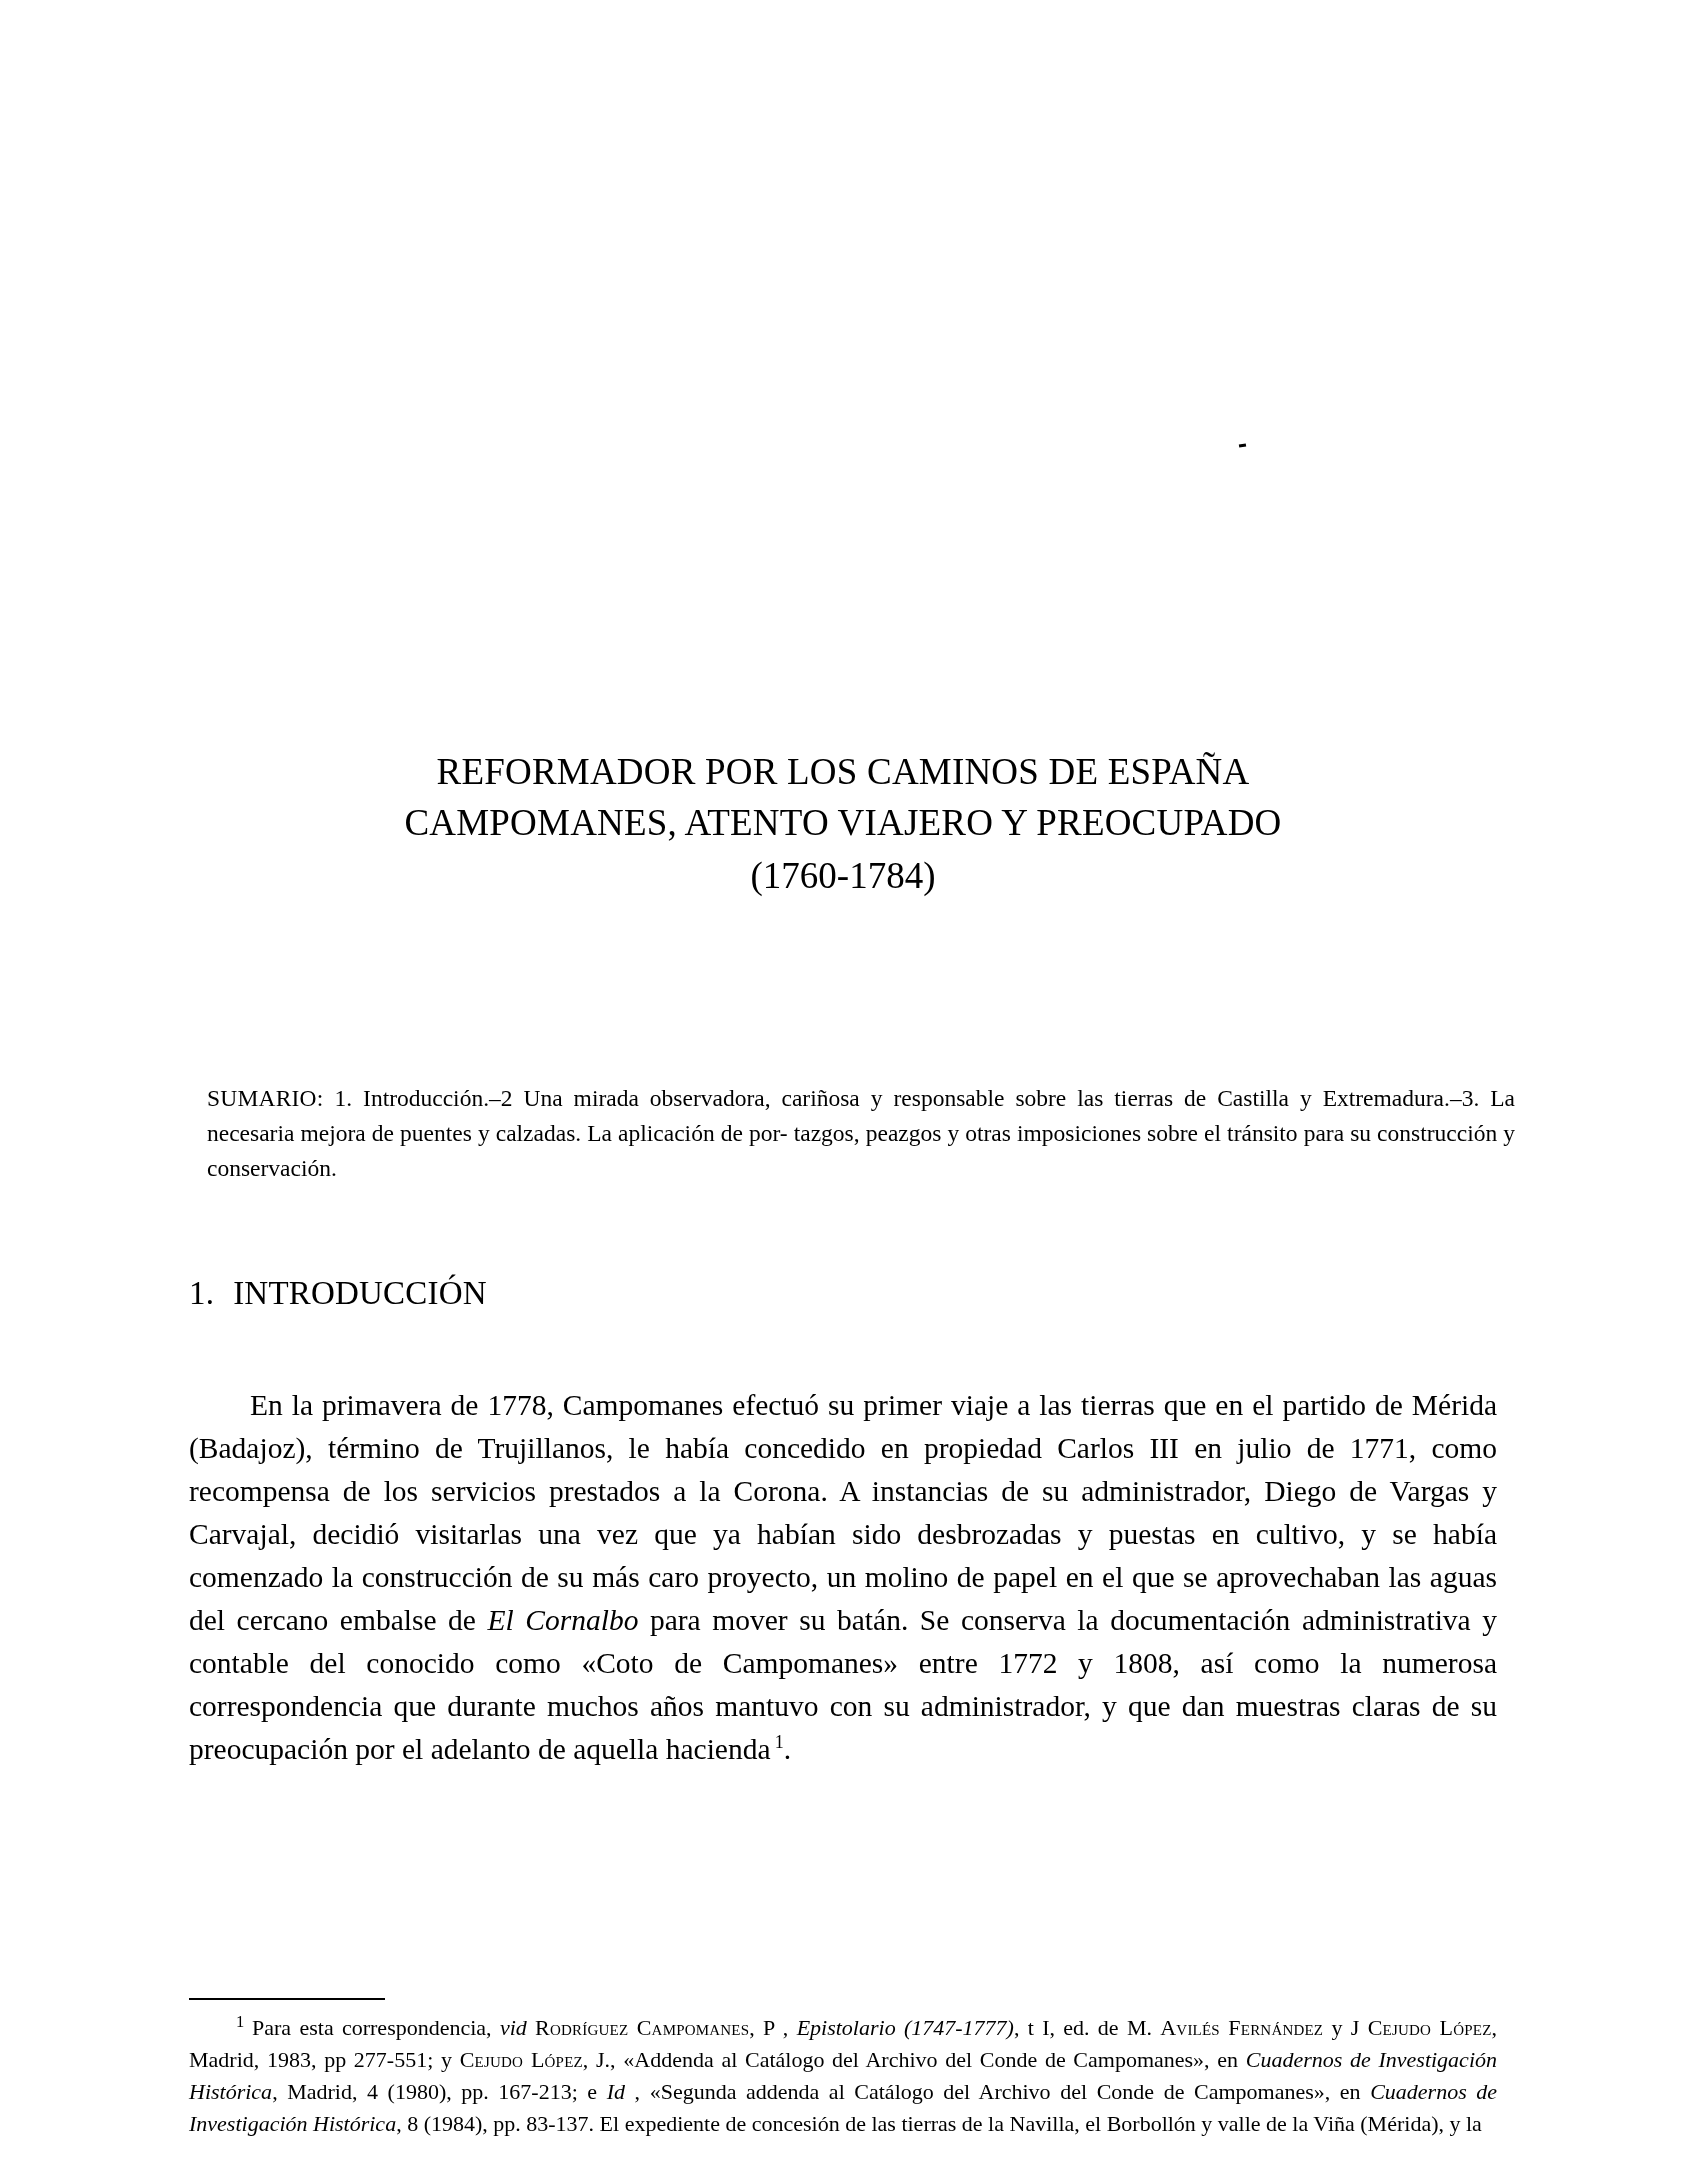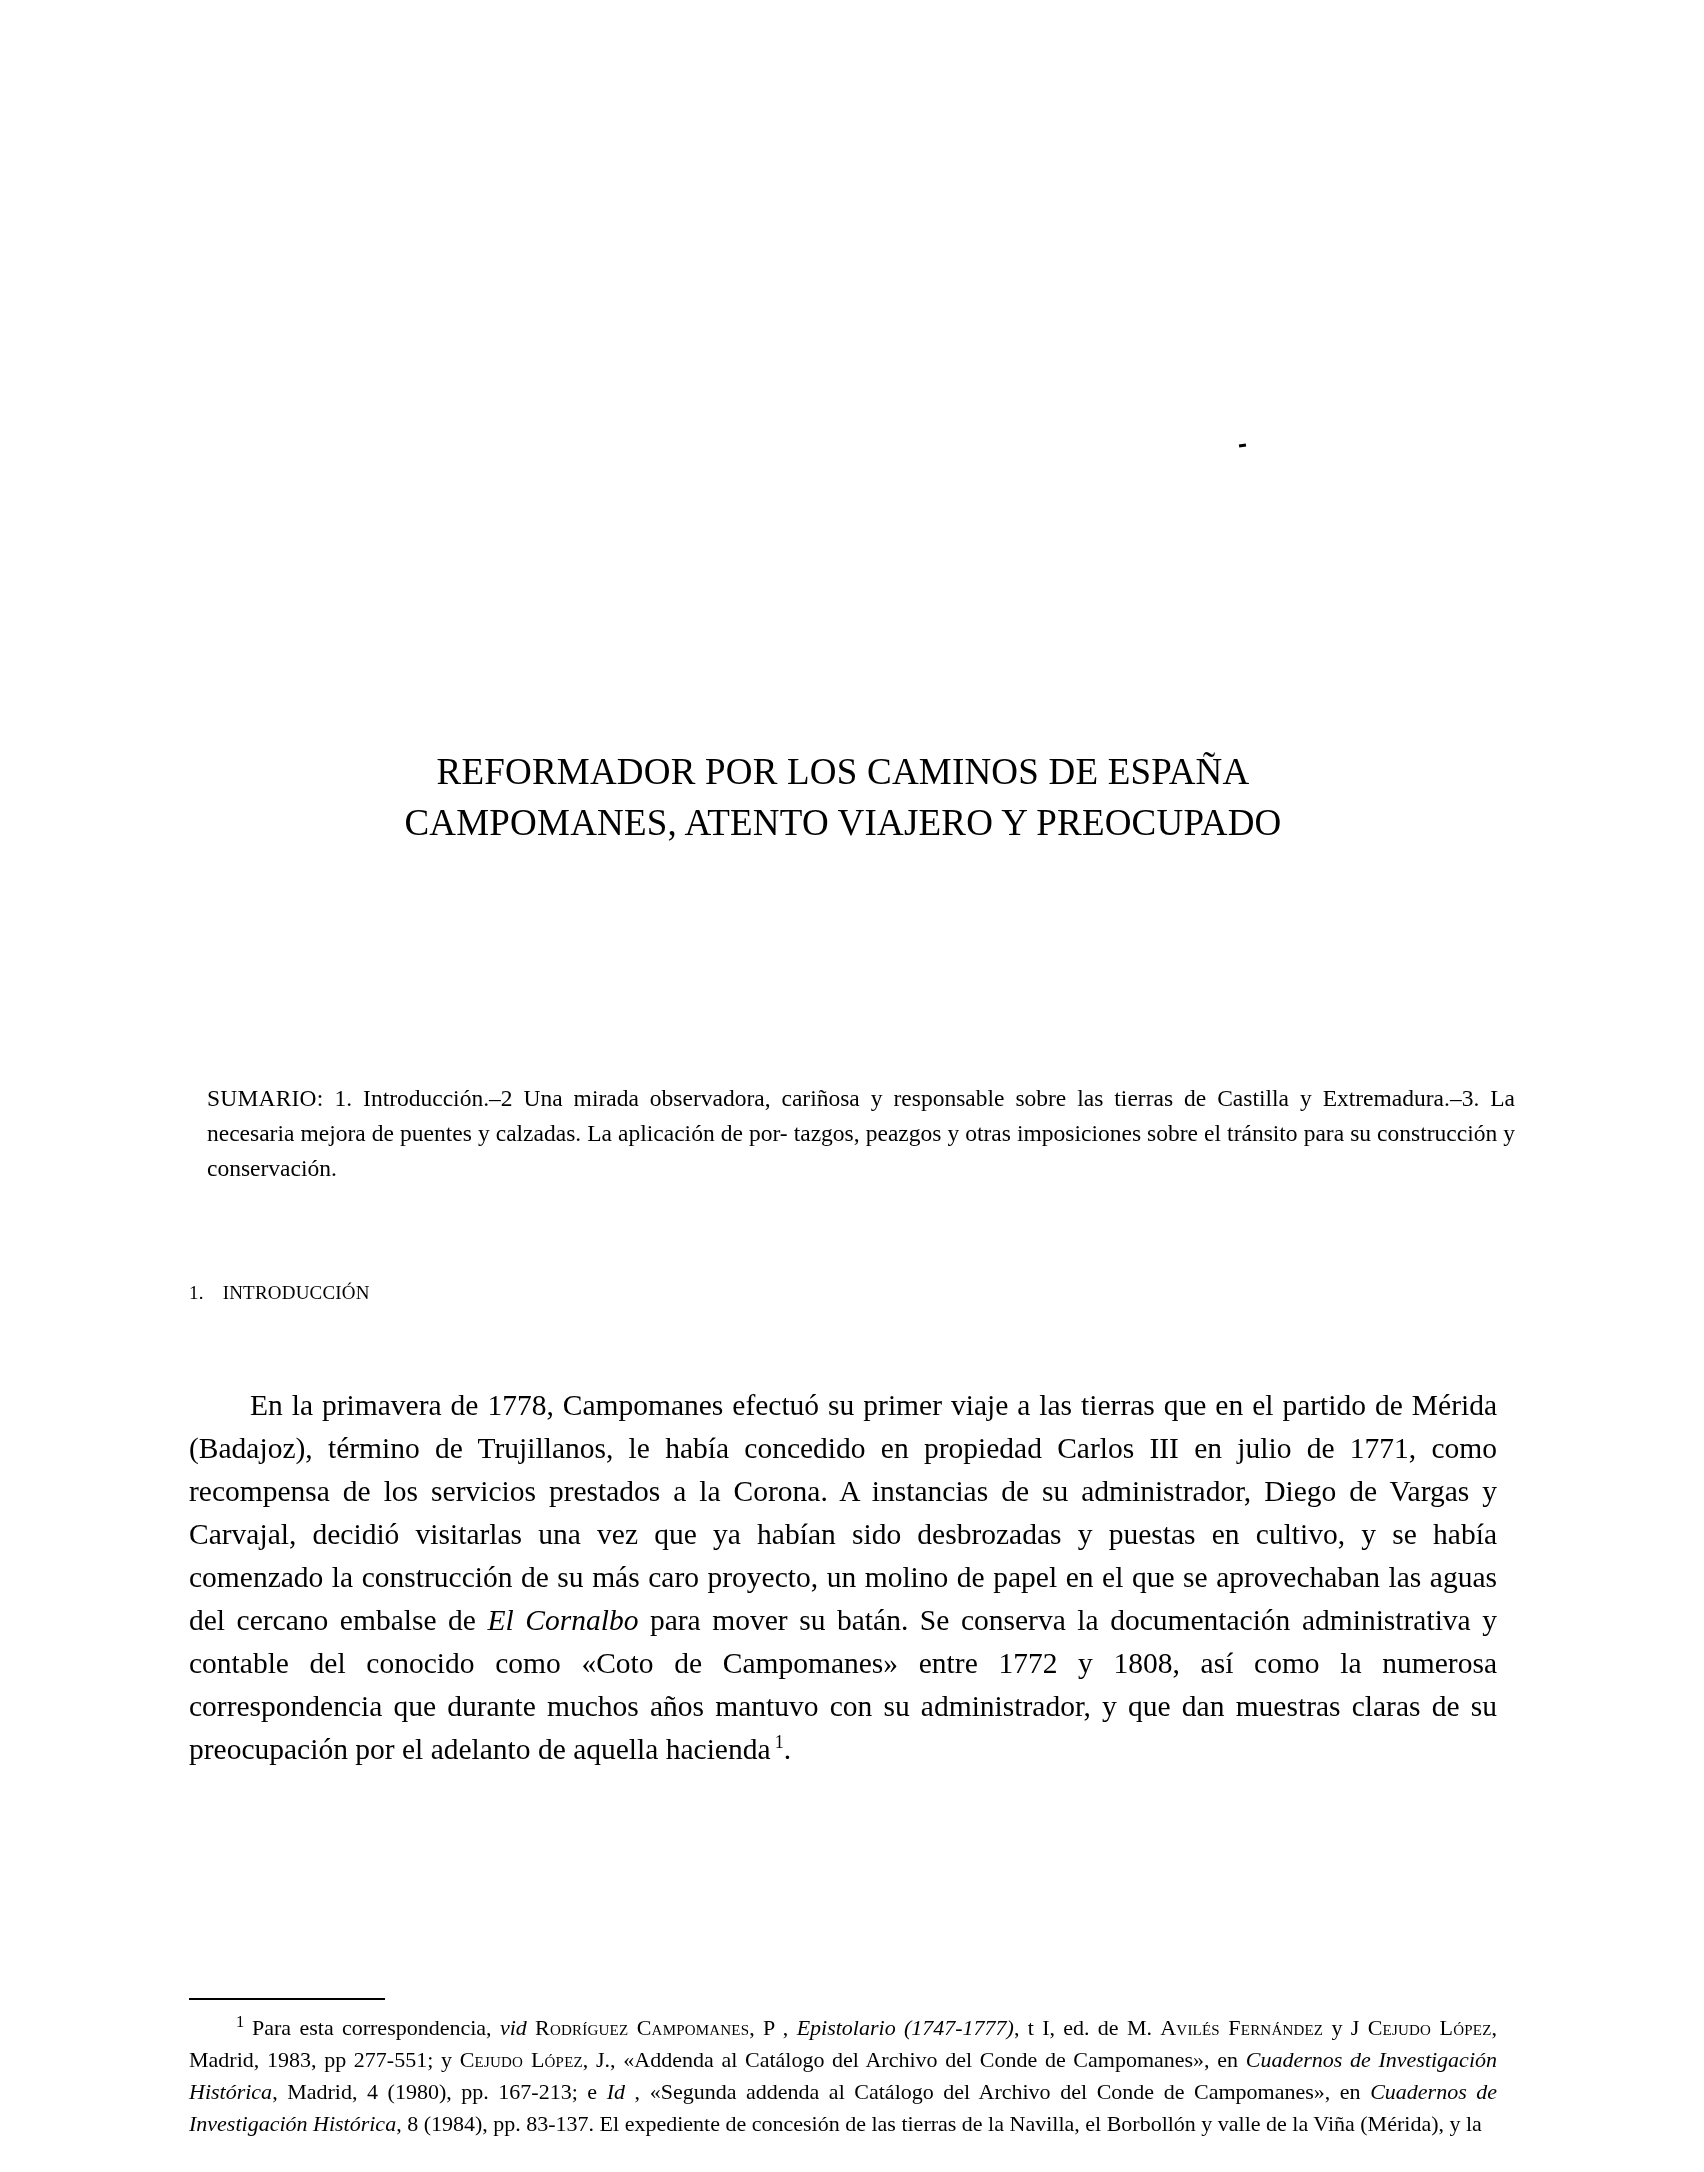--- a/index.html
+++ b/index.html
@@ -68,21 +68,21 @@
   .sumario .smallcaps {
     font-variant: small-caps;
     letter-spacing: 0.2px;
   }
 
   
   .section-heading {
     position: absolute;
     left: 189px;
     top: 1275px;
-    font-size: 19px;
+    font-size: 33px;
     line-height: 36px;
     letter-spacing: 0.2px;
     white-space: nowrap;
   }
   .section-heading .num { margin-right: 19px; }
 
   
   .body-para {
     position: absolute;
     left: 189px;
@@ -140,20 +140,21 @@
 </head>
 <body>
 
 <div class="page">
 
   <div class="scan-speck"></div>
 
   <div class="title-block">
     <div class="title-line">REFORMADOR POR LOS CAMINOS DE ESPAÑA</div>
     <div class="title-line">CAMPOMANES, ATENTO VIAJERO Y PREOCUPADO</div>
+    <div class="title-years">(1760-1784)</div>
   </div>
 
   <div class="sumario">
     <span class="smallcaps">SUMARIO:</span><span> 1. Introducción.–2 Una mirada observadora, cariñosa y responsable sobre las tierras de</span>
     <span>Castilla y Extremadura.–3. La necesaria mejora de puentes y calzadas. La aplicación de por-</span>
     <span>tazgos, peazgos y otras imposiciones sobre el tránsito para su construcción y conservación.</span>
   </div>
 
   <div class="section-heading">
     <span class="num">1.</span><span>INTRODUCCIÓN</span>

